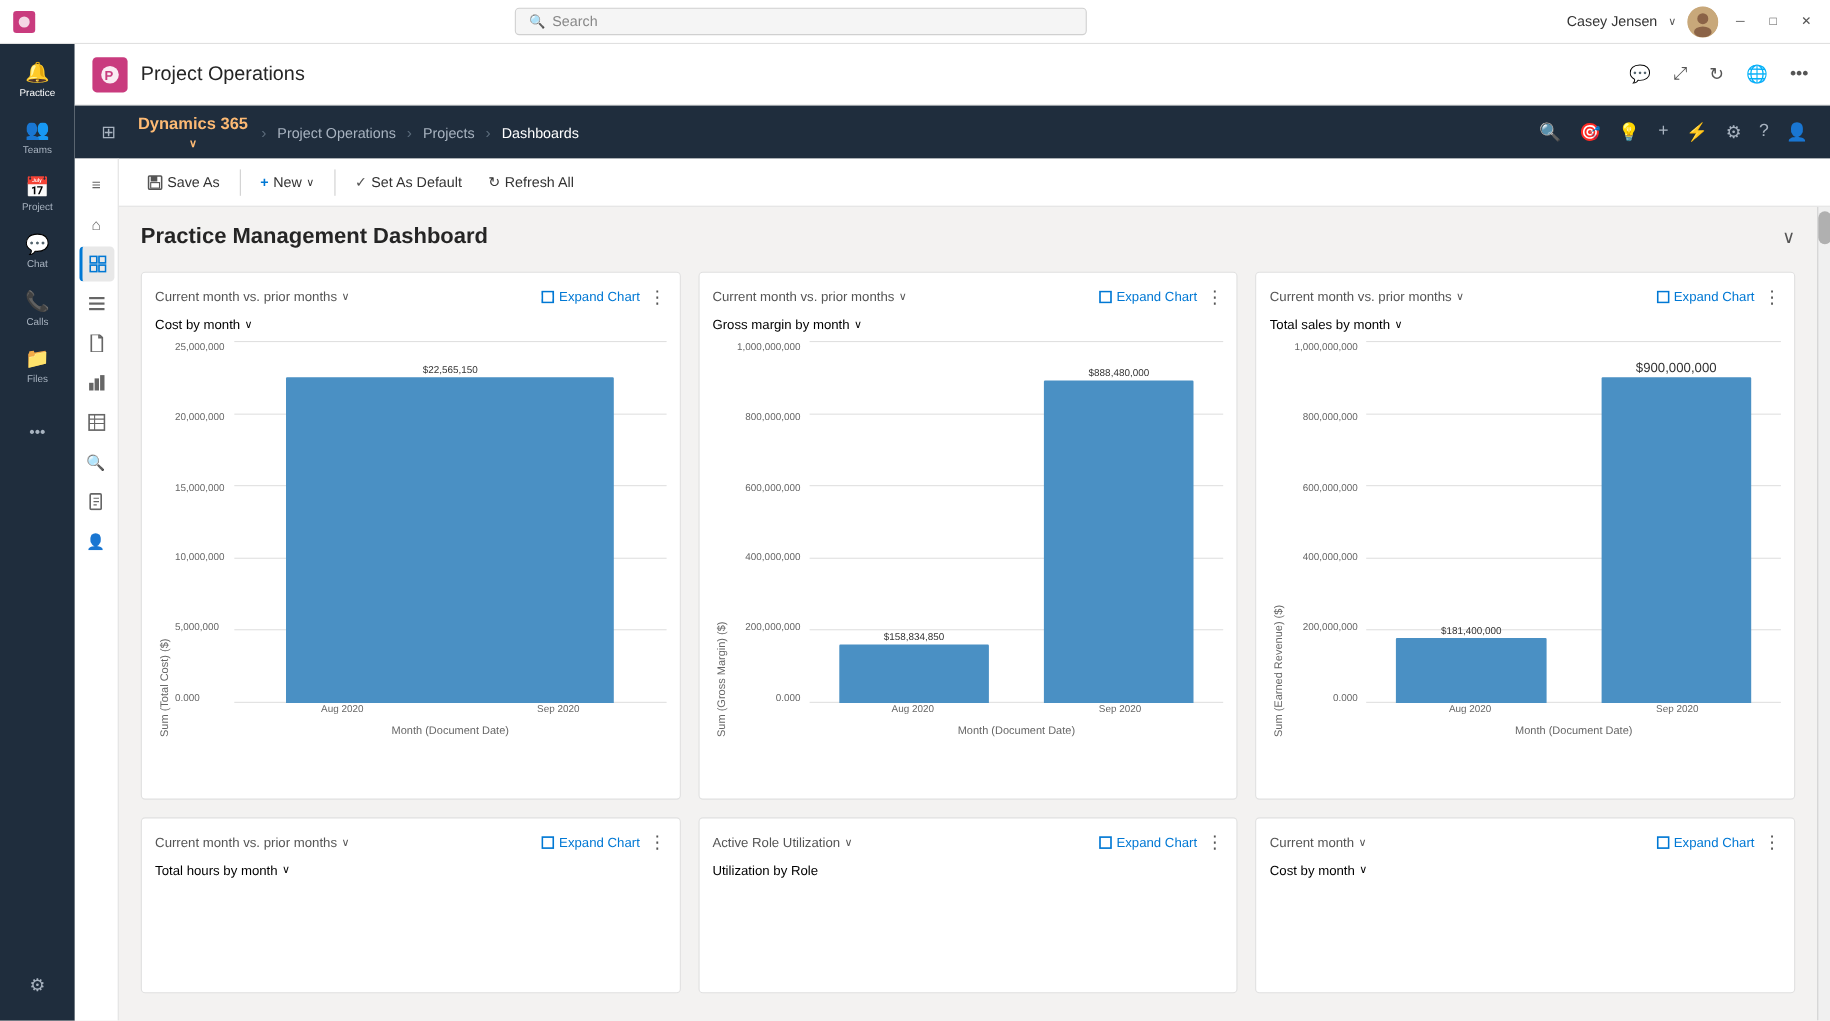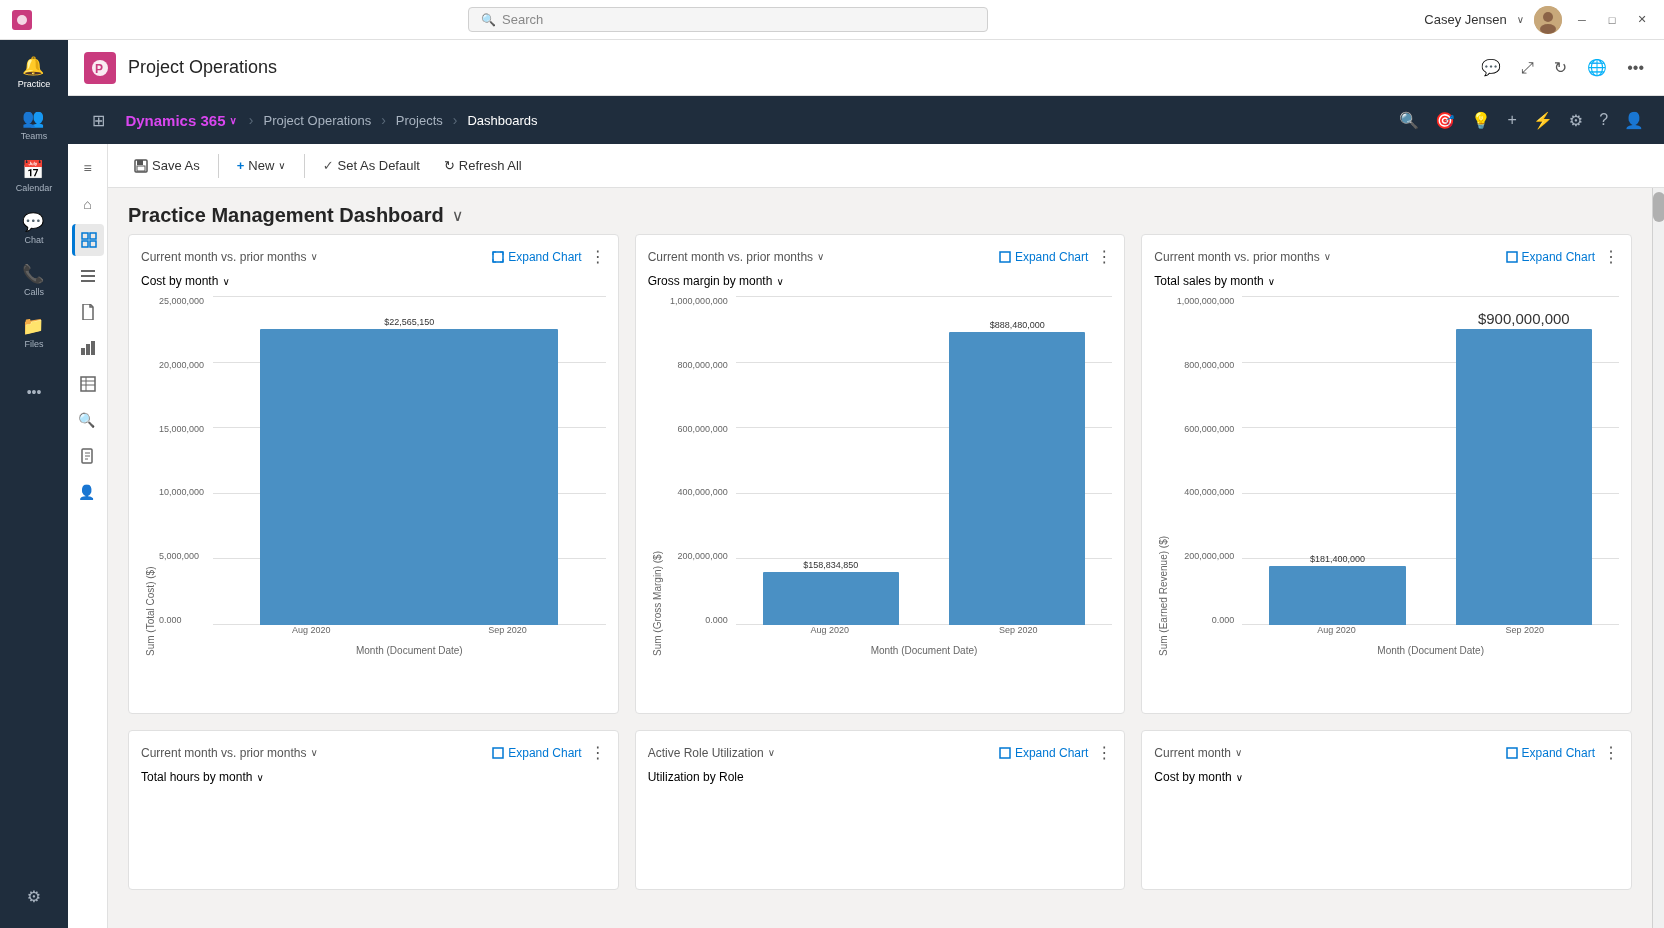--- a/index.html
+++ b/index.html
@@ -95,28 +95,29 @@
     .nav-bar {
       height: 48px;
       background: #1f2d3d;
       display: flex;
       align-items: center;
       padding: 0 12px;
       gap: 0;
     }
     .nav-grid { color: #a8b3c0; font-size: 16px; cursor: pointer; padding: 0 12px; }
     .nav-title {
-      color: #d946ef;
+      color: #fdba74;
       font-size: 15px;
       font-weight: 600;
       padding: 0 8px;
       display: flex;
       align-items: center;
       gap: 4px;
       cursor: pointer;
+      flex-direction: column;
     }
     .nav-sep { color: #5a6a7a; margin: 0 4px; font-size: 14px; }
     .nav-link { color: #a8b3c0; font-size: 13px; padding: 0 6px; cursor: pointer; }
     .nav-link.active { color: #fff; font-weight: 500; }
     .nav-spacer { flex: 1; }
     .nav-icon-btn { color: #a8b3c0; font-size: 16px; cursor: pointer; padding: 6px 8px; }
 
     
     .toolbar {
       height: 44px;
@@ -144,21 +145,22 @@
     
     .dashboard-area {
       flex: 1;
       overflow-y: auto;
       padding: 16px 20px;
     }
     .dashboard-title-row {
       display: flex;
       align-items: center;
       gap: 8px;
-      margin-bottom: 7px;
+      margin-bottom: 20px;
+      justify-content: space-between;
     }
     .dashboard-title {
       font-size: 20px;
       font-weight: 600;
       color: #252525;
     }
 
     
     .chart-grid {
       display: grid;
@@ -304,21 +306,21 @@
     <div class="sidebar-icon active">
       <span class="icon-glyph">🔔</span>
       <span class="sidebar-icon-label">Practice</span>
     </div>
     <div class="sidebar-icon">
       <span class="icon-glyph">👥</span>
       <span class="sidebar-icon-label">Teams</span>
     </div>
     <div class="sidebar-icon">
       <span class="icon-glyph">📅</span>
-      <span class="sidebar-icon-label">Calendar</span>
+      <span class="sidebar-icon-label">Project</span>
     </div>
     <div class="sidebar-icon">
       <span class="icon-glyph">💬</span>
       <span class="sidebar-icon-label">Chat</span>
     </div>
     <div class="sidebar-icon">
       <span class="icon-glyph">📞</span>
       <span class="sidebar-icon-label">Calls</span>
     </div>
     <div class="sidebar-icon">
@@ -634,21 +636,21 @@
                           <div style="border-top:1px solid #e0e0e0;width:100%;"></div>
                           <div style="border-top:1px solid #e0e0e0;width:100%;"></div>
                           <div style="border-top:1px solid #e0e0e0;width:100%;"></div>
                         </div>
                         <div style="position:absolute;bottom:0;left:10px;right:10px;top:0;display:flex;align-items:flex-end;justify-content:space-around;gap:16px;">
                           <div style="flex:1;display:flex;flex-direction:column;align-items:center;justify-content:flex-end;height:100%;">
                             <span style="font-size:9px;color:#333;margin-bottom:2px;">$181,400,000</span>
                             <div style="width:80%;background:#4a90c4;height:18%;border-radius:1px 1px 0 0;"></div>
                           </div>
                           <div style="flex:1;display:flex;flex-direction:column;align-items:center;justify-content:flex-end;height:100%;">
-                            <span style="font-size:15px;color:#333;margin-bottom:2px;">$900,000,000</span>
+                            <span style="font-size:12px;color:#333;margin-bottom:2px;">$900,000,000</span>
                             <div style="width:80%;background:#4a90c4;height:90%;border-radius:1px 1px 0 0;"></div>
                           </div>
                         </div>
                       </div>
                       <div style="position:absolute;left:70px;right:0;bottom:0;height:20px;display:flex;justify-content:space-around;">
                         <span style="font-size:9px;color:#666;text-align:center;flex:1;">Aug 2020</span>
                         <span style="font-size:9px;color:#666;text-align:center;flex:1;">Sep 2020</span>
                       </div>
                     </div>
                     <div style="text-align:center;font-size:10px;color:#666;margin-left:70px;">Month (Document Date)</div>

